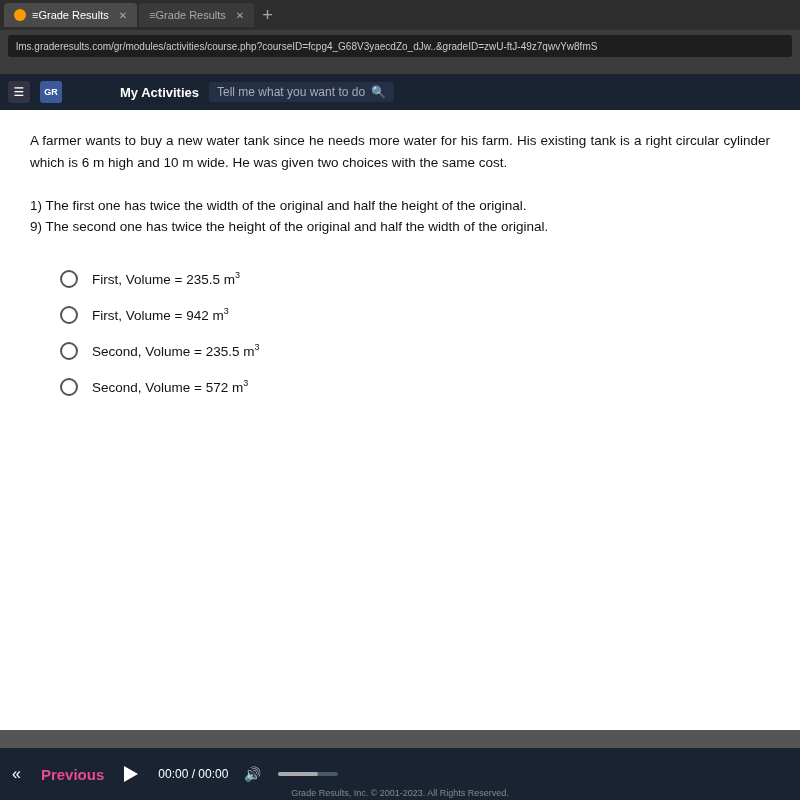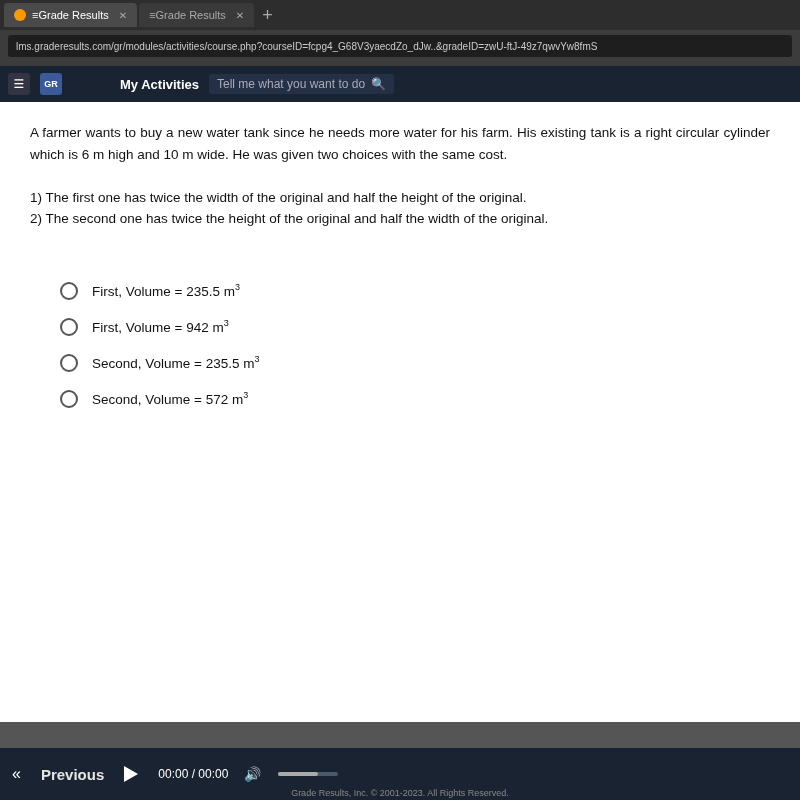--- a/index.html
+++ b/index.html
@@ -7,21 +7,21 @@
       width: 800px;
       height: 800px;
       background: #2a2a2a;
       font-family: Arial, sans-serif;
       overflow: hidden;
     }
 
     
     .browser-chrome {
       background: #3c3c3c;
-      height: 66px;
+      height: 74px;
       display: flex;
       flex-direction: column;
     }
     .browser-tabs {
       display: flex;
       align-items: center;
       height: 30px;
       background: #2d2d2d;
       padding: 0 4px;
       gap: 2px;
@@ -136,21 +136,20 @@
       background: #fff;
       margin: 0;
       padding: 20px 30px 20px 30px;
       min-height: 620px;
     }
 
     .question-text {
       font-size: 13.5px;
       color: #111;
       line-height: 1.6;
-      margin-bottom: 20px;
       text-align: justify;
     }
 
     .answer-options {
       display: flex;
       flex-direction: column;
       gap: 18px;
       padding: 10px 30px;
     }
 
@@ -193,21 +192,21 @@
       gap: 16px;
     }
 
     .bottom-chevron {
       color: #fff;
       font-size: 16px;
       margin-right: 4px;
     }
 
     .prev-button {
-      color: #e5e5e5;
+      color: #ec4899;
       font-size: 15px;
       font-weight: bold;
       background: none;
       border: none;
       cursor: pointer;
     }
 
     .play-btn {
       width: 22px;
       height: 22px;
@@ -311,21 +310,21 @@
       <span class="nav-search-text">Tell me what you want to do</span>
       <span class="nav-search-icon">🔍</span>
     </div>
   </div>
 
   <div class="content-area main-content">
 
     <div class="question-text">
       <span>A farmer wants to buy a new water tank since he needs more water for his farm. His existing tank is a right circular cylinder which is 6 m high and 10 m wide. He was given two choices with the same cost.</span><br><br>
       <span>1) The first one has twice the width of the original and half the height of the original.</span><br>
-      <span>2) The second one has twice the height of the original and half the width of the original.</span><br><br>
+      <span>9) The second one has twice the height of the original and half the width of the original.</span><br><br>
     </div>
 
     <div class="answer-options">
 
       <div class="answer-option">
         <div class="radio-circle"></div>
         <span class="answer-label">
           <span>First, Volume = 235.5 m</span><sup>3</sup>
         </span>
       </div>

